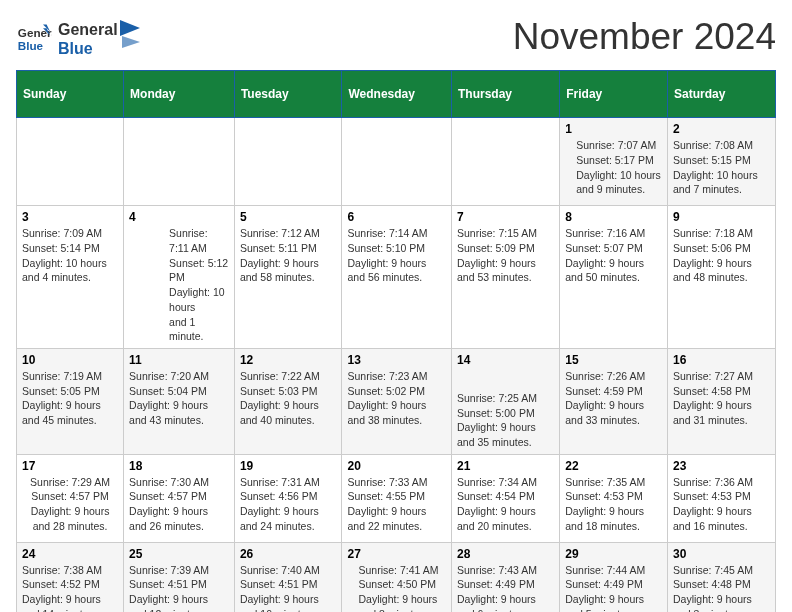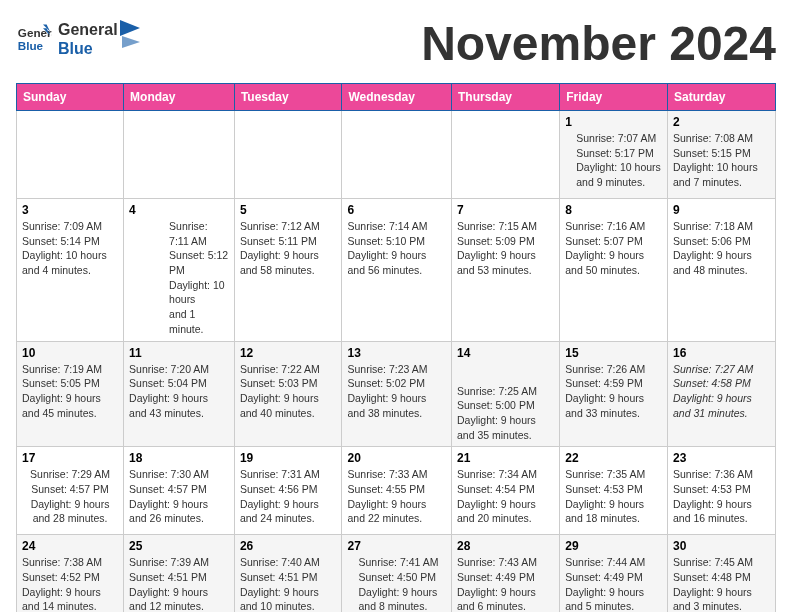--- a/index.html
+++ b/index.html
@@ -23,38 +23,38 @@
     }
     .logo-icon {
       width: 36px;
       height: 36px;
       margin-right: 4px;
     }
     .title-block {
       text-align: right;
     }
     .month-title {
-      font-size: 48px;
-      font-weight: bold;
+      font-size: 37px;
+      font-weight: normal;
       color: #333;
     }
     .location-subtitle {
       font-size: 16px;
       color: #555;
     }
     .calendar {
       width: 100%;
       border-collapse: collapse;
       font-size: 11px;
     }
     .calendar thead tr th {
-      background-color: #ec4899;
+      background-color: #15803d;
       color: #fff;
       text-align: left;
-      padding: 6px 6px;
+      padding: 16px 6px;
       font-size: 12px;
       border: 1px solid #1a5fa8;
     }
     .calendar tbody tr td {
       border: 1px solid #ccc;
       vertical-align: top;
       padding: 4px 5px;
       height: 88px;
       width: 113px;
       background: #fff;
@@ -228,21 +228,21 @@
         </td>
         <td>
           <span class="day-number">15</span>
           <div class="day-info" style="white-space: pre-line;">Sunrise: 7:26 AM
 Sunset: 4:59 PM
 Daylight: 9 hours
 and 33 minutes.</div>
         </td>
         <td>
           <span class="day-number">16</span>
-          <div class="day-info" style="white-space: pre-line; font-style: italic;">Sunrise: 7:27 AM
+          <div class="day-info" style="white-space: pre-line;">Sunrise: 7:27 AM
 Sunset: 4:58 PM
 Daylight: 9 hours
 and 31 minutes.</div>
         </td>
       </tr>
       <tr>
         <td>
           <span class="day-number">17</span>
           <div class="day-info" style="white-space: pre-line; text-align: center;">Sunrise: 7:29 AM
 Sunset: 4:57 PM

